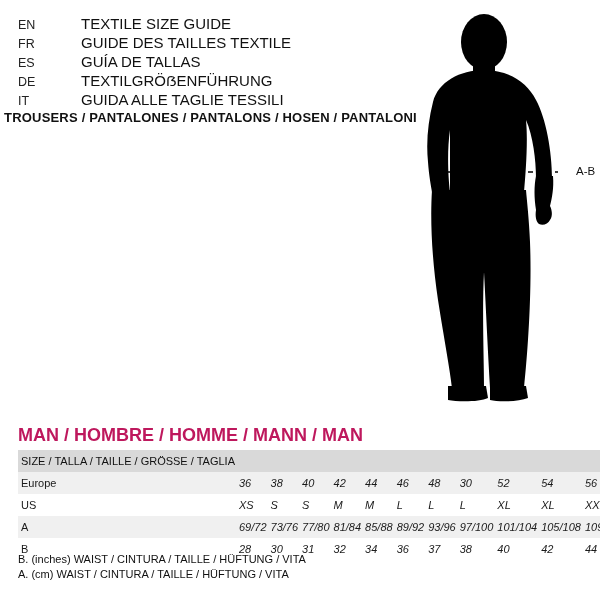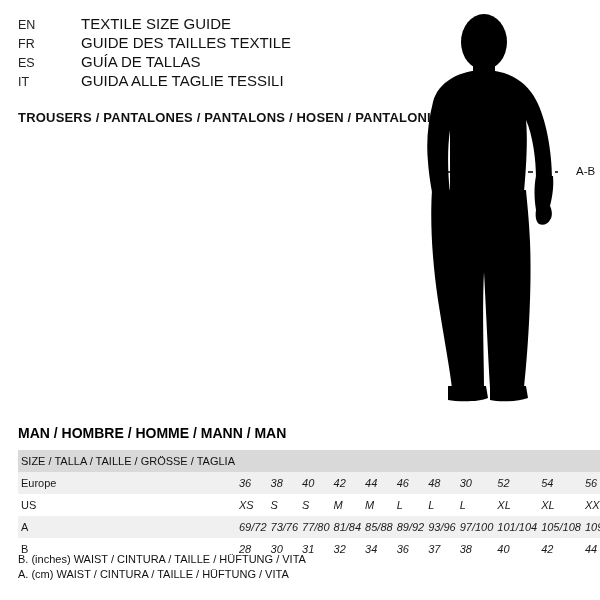--- a/index.html
+++ b/index.html
@@ -42,21 +42,21 @@
     color: #222;
   }
   .lang-title {
     font-size: 15px;
     color: #111;
   }
 
   .trousers-line {
     position: absolute;
     top: 110px;
-    left: 18px;
+    left: 4px;
     font-size: 13px;
     font-weight: bold;
     letter-spacing: 0.2px;
     color: #111;
   }
 
   
   .figure-wrap {
     position: absolute;
     left: 400px;
@@ -73,23 +73,23 @@
     top: 155px;
     font-size: 11.5px;
     color: #111;
   }
 
   
   .man-heading {
     position: absolute;
     left: 18px;
     top: 425px;
-    font-size: 14px;
+    font-size: 18px;
     font-weight: bold;
-    color: #000000;
+    color: #be185d;
   }
 
   table.size-table {
     position: absolute;
     left: 18px;
     top: 450px;
     width: 564px;
     border-collapse: collapse;
     font-size: 11px;
   }
@@ -141,20 +141,24 @@
       <span class="lang-code">EN</span>
       <span class="lang-title">TEXTILE SIZE GUIDE</span>
     </div>
     <div class="lang-row">
       <span class="lang-code">FR</span>
       <span class="lang-title">GUIDE DES TAILLES TEXTILE</span>
     </div>
     <div class="lang-row">
       <span class="lang-code">ES</span>
       <span class="lang-title">GUÍA DE TALLAS</span>
+    </div>
+    <div class="lang-row">
+      <span class="lang-code">DE</span>
+      <span class="lang-title">TEXTILGRÖẞENFÜHRUNG</span>
     </div>
     <div class="lang-row">
       <span class="lang-code">IT</span>
       <span class="lang-title">GUIDA ALLE TAGLIE TESSILI</span>
     </div>
   </div>
 
   <div class="trousers-line">TROUSERS / PANTALONES / PANTALONS / HOSEN / PANTALONI</div>
 
   <div class="figure-wrap">

